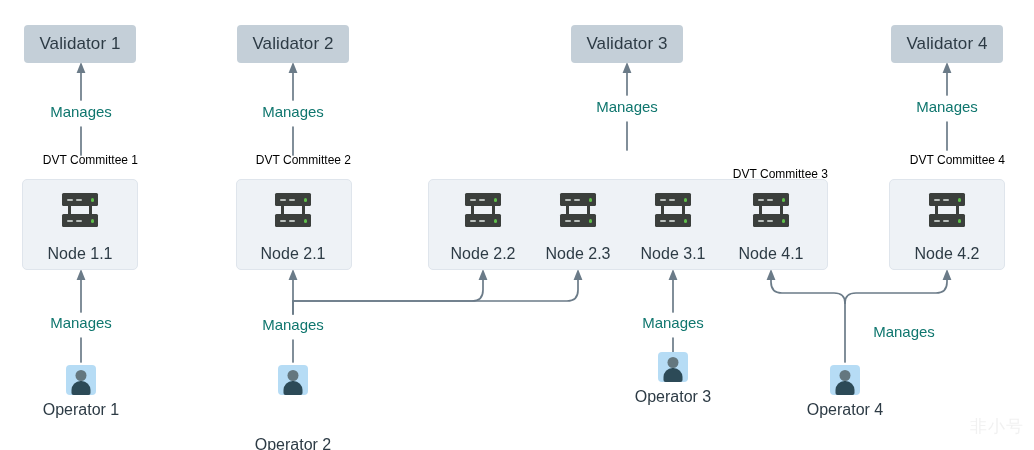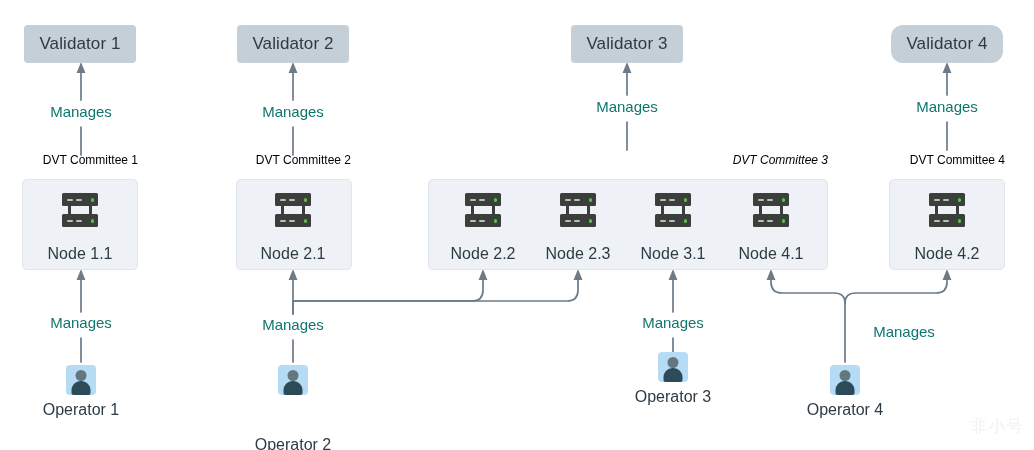--- a/index.html
+++ b/index.html
@@ -229,21 +229,21 @@
 
   <div class="validator" style="left:24px; top:25px; width:112px;">
     <span>Validator 1</span>
   </div>
   <div class="validator" style="left:237px; top:25px; width:112px;">
     <span>Validator 2</span>
   </div>
   <div class="validator" style="left:571px; top:25px; width:112px;">
     <span>Validator 3</span>
   </div>
-  <div class="validator" style="left:891px; top:25px; width:112px;border-radius:12px;">
+  <div class="validator" style="left:891px; top:25px; width:112px;">
     <span>Validator 4</span>
   </div>
 
   <div class="committee-title" style="left:22px; top:153px; width:116px;">DVT Committee 1</div>
   <div class="committee" style="left:22px; top:179px; width:116px; height:91px;"></div>
   <div class="node" style="left:34px; top:193px;">
     <div class="server-icon">
       <div class="server-leg l"></div>
         <div class="server-leg r"></div>
       <div class="server-unit top">
@@ -273,21 +273,21 @@
         </div>
       <div class="server-unit bottom">
           <i class="server-dash d1"></i>
           <i class="server-dash d2"></i>
           <i class="server-led"></i>
         </div>
     </div>
     <div class="node-label">Node 2.1</div>
   </div>
 
-  <div class="committee-title" style="left:428px; top:153px; width:400px;font-style:italic;">DVT Committee 3</div>
+  <div class="committee-title" style="left:428px; top:167px; width:400px;">DVT Committee 3</div>
   <div class="committee" style="left:428px; top:179px; width:400px; height:91px;"></div>
   <div class="node" style="left:437px; top:193px;">
     <div class="server-icon">
       <div class="server-leg l"></div>
         <div class="server-leg r"></div>
       <div class="server-unit top">
           <i class="server-dash d1"></i>
           <i class="server-dash d2"></i>
           <i class="server-led"></i>
         </div>

